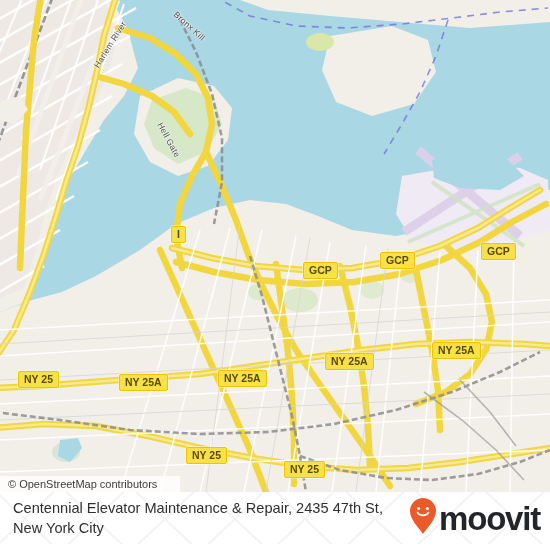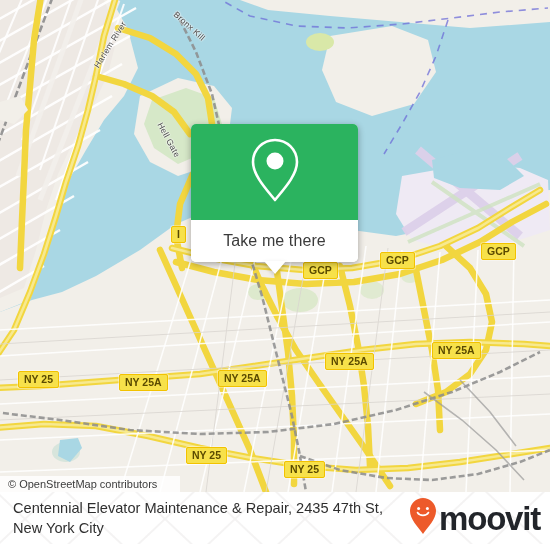--- a/index.html
+++ b/index.html
@@ -258,34 +258,20 @@
     <div class="shield" style="left:481px; top:243px;">GCP</div>
     <div class="shield" style="left:432px; top:342px;">NY 25A</div>
     <div class="shield" style="left:325px; top:353px;">NY 25A</div>
     <div class="shield" style="left:218px; top:370px;">NY 25A</div>
     <div class="shield" style="left:119px; top:374px;">NY 25A</div>
     <div class="shield" style="left:18px; top:371px;">NY 25</div>
     <div class="shield" style="left:186px; top:447px;">NY 25</div>
     <div class="shield" style="left:284px; top:461px;">NY 25</div>
     <div class="shield" style="left:171px; top:226px;">I</div>
 
-    <div class="popup">
-      <div class="popup-top">
-        <span>
-          <svg width="52" height="66" viewBox="0 0 52 66" xmlns="http://www.w3.org/2000/svg">
-            <path d="M26 3 C13.8 3 4 12.8 4 25 C4 38 17 52 26 63 C35 52 48 38 48 25 C48 12.8 38.2 3 26 3 Z" fill="none" stroke="#ffffff" stroke-width="2.6" stroke-linejoin="round"></path>
-            <circle cx="26" cy="24" r="8.5" fill="#ffffff"></circle>
-          </svg>
-        </span>
-      </div>
-      <div class="popup-bottom">
-        <span class="popup-label">Take me there</span>
-        <span class="popup-tail"></span>
-      </div>
-    </div>
 
     <div class="attrib">© OpenStreetMap contributors</div>
   </div>
 
   <div class="footer">
     <svg class="footer-wm" viewBox="0 0 550 58" xmlns="http://www.w3.org/2000/svg">
       <g stroke="#eceaea" stroke-width="2" fill="none">
         <line x1="-10" y1="60" x2="60" y2="-6"></line>
         <line x1="60" y1="60" x2="130" y2="-6"></line>
         <line x1="130" y1="60" x2="200" y2="-6"></line>

